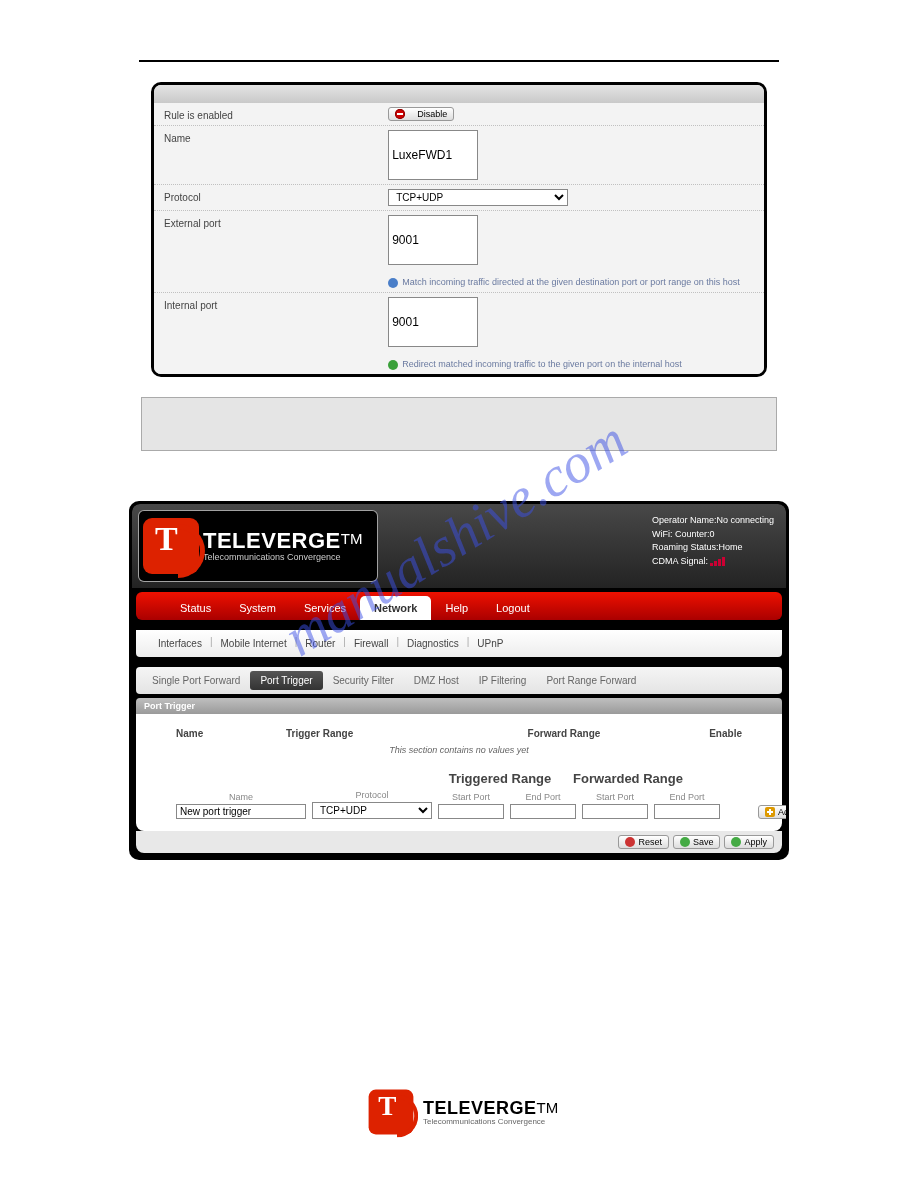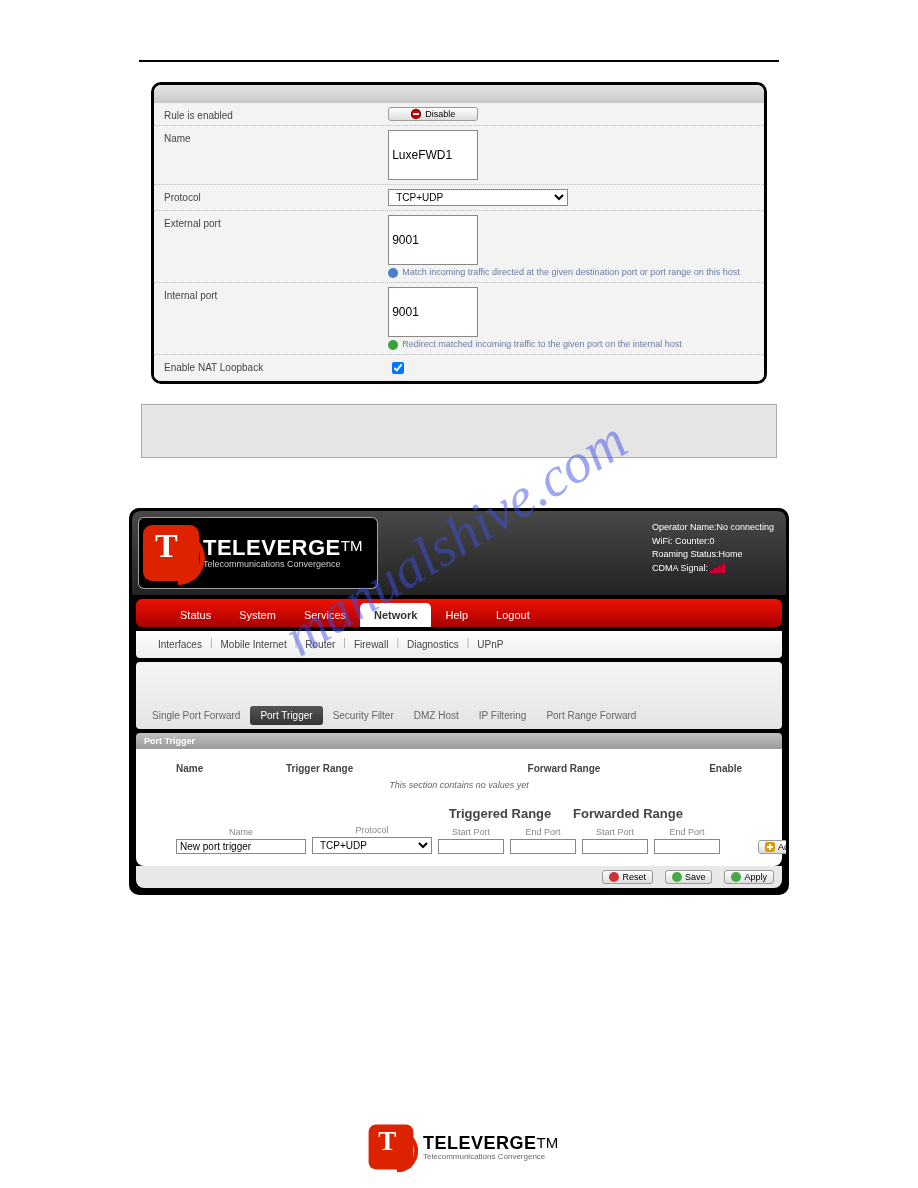--- a/index.html
+++ b/index.html
@@ -6,26 +6,26 @@
   body { margin: 0; font-family: Verdana, Arial, sans-serif; font-size: 10px; color: #333; background: #fff; }
   .page { width: 918px; margin: 0 auto; padding: 60px 0 40px; }
   .hr-top { width: 640px; margin: 0 auto 20px; border-top: 2px solid #000; }
   .panel1 { width: 616px; margin: 0 auto 20px; border: 3px solid #000; border-radius: 10px; background: #fff; overflow: hidden; }
   .panel1 .bar { height: 18px; background: linear-gradient(#e4e4e4,#c9c9c9); }
   .panel1 .body { background: #f3f3f3; }
   .row { display: flex; align-items: flex-start; padding: 4px 10px; border-top: 1px dotted #c0c0c0; }
   .row:first-child { border-top: none; }
   .fl { flex: 0 0 38%; color: #444; padding-top: 3px; }
   .fv { flex: 1; color: #333; }
-  .btn-disable { display: inline-flex; align-items: center; gap: 4px; border: 1px solid #999; background: linear-gradient(#fff,#ddd); border-radius: 3px; padding: 1px 22px; font-size: 9px; cursor: pointer; }
+  .btn-disable { display: inline-flex; align-items: center; gap: 12px; border: 1px solid #999; background: linear-gradient(#fff,#ddd); border-radius: 3px; padding: 1px 6px; font-size: 9px; cursor: pointer; }
   .ic-stop { display:inline-block; width:10px; height:10px; border-radius:50%; background:#c00; box-shadow:inset 0 0 0 1px #800; position:relative; }
   .ic-stop::after { content:""; position:absolute; top:4px; left:2px; width:6px; height:2px; background:#fff; }
   .txt { border:1px solid #888; background:#fff; padding:17px 3px; font-size:12px; width:90px; }
   .sel { border:1px solid #888; background:#fff; padding:1px 3px; font-size:10px; width:180px; }
-  .hint { font-size:9px; color:#6a7aa0; display:flex; gap:4px; margin-top:2px; }
+  .hint { font-size:9px; color:#6a7aa0; display:flex; gap:4px; margin-top:12px; }
   .ic-info { display:inline-block; width:10px; height:10px; border-radius:50%; background:#4a7ec8; position:relative; flex-shrink:0; margin-top:1px;}
   .ic-redir { display:inline-block; width:10px; height:10px; border-radius:50%; background:#3aa03a; position:relative; flex-shrink:0; margin-top:1px;}
   .chk { width:12px; height:12px; }
 
   .note-box { width: 636px; height:54px; margin: 20px auto 50px; border:1px solid #aaa; background:#e5e5e5; }
 
   .panel2 { width:660px; margin:0 auto; border-radius:10px; background:#000; padding:3px; }
   .panel2-inner { background:#000; border-radius:8px; overflow:hidden; }
   .hdr { display:flex; background:linear-gradient(#484848,#232323); border-radius:8px 8px 0 0; }
   .logo-wrap { padding:6px; }
@@ -42,27 +42,27 @@
   .sig span { position:absolute; bottom:0; width:3px; background:#c03; }
   .sig span:nth-child(1){left:0; height:3px;}
   .sig span:nth-child(2){left:4px; height:5px;}
   .sig span:nth-child(3){left:8px; height:7px;}
   .sig span:nth-child(4){left:12px; height:9px;}
 
   .nav-outer { background:linear-gradient(#e10,#a00); border-radius:6px; margin:4px; display:flex; padding:4px 30px 0; }
   .nav-outer a { color:#fff; font-size:11px; padding:6px 14px; text-decoration:none; border-radius:5px 5px 0 0; }
   .nav-outer a.on { background:#fff; color:#333; font-weight:bold; }
 
-  .subnav { background:linear-gradient(#fff,#ededed); margin:4px 4px; display:flex; padding:6px 14px; border-radius:0 0 4px 4px; font-size:10px; }
+  .subnav { background:linear-gradient(#fff,#ededed); margin:10px 4px; display:flex; padding:6px 14px; border-radius:0 0 4px 4px; font-size:10px; }
   .subnav a { color:#444; padding:2px 8px; text-decoration:none; }
   .subnav .sep { color:#aaa; }
   .subnav a.on { font-weight:normal; }
 
   .subnav2 { background:linear-gradient(#f5f5f5,#e4e4e4); margin:2px 4px 0; display:flex; padding:4px 6px; font-size:10px; border-radius:4px; }
-  .subnav2 a { color:#666; padding:4px 10px; text-decoration:none; border-radius:3px;margin-top:40px; }
+  .subnav2 a { color:#666; padding:4px 10px; text-decoration:none; border-radius:3px; }
   .subnav2 a.on { background:linear-gradient(#555,#333); color:#fff; }
 
   .sect-title { background:linear-gradient(#bfbfbf,#9a9a9a); color:#fff; font-size:9px; font-weight:bold; padding:3px 8px; margin:4px 4px 0; border-radius:4px 4px 0 0; }
   .sect-body { background:#fff; margin:0 4px; border-radius:0 0 8px 8px; padding:14px 40px 12px; }
   .tbl-head { display:flex; font-weight:bold; font-size:10px; color:#444; margin-bottom:6px; }
   .th1{flex:0 0 110px;} .th2{flex:0 0 160px;} .th3{flex:1; text-align:center;} .th4{flex:0 0 60px; text-align:right;}
   .empty { text-align:center; font-style:italic; color:#666; font-size:9px; margin:6px 0 16px; }
   .ranges-hd { display:flex; gap:0; font-size:13px; font-weight:bold; color:#444; }
   .ranges-hd .sp{flex:0 0 260px;} .ranges-hd .r1,.ranges-hd .r2{flex:1; text-align:center;}
   .add-row { display:flex; gap:0; align-items:flex-end; margin-top:4px; font-size:9px; color:#888; }
@@ -70,21 +70,21 @@
   .col-name{flex:0 0 130px;} .col-proto{flex:0 0 120px; margin-left:6px;} .col-port{flex:0 0 66px; margin-left:6px;} .col-btn{flex:0 0 50px; margin-left:10px;padding-left:28px;}
   .txt-sm{border:1px solid #888; width:100%; padding:1px 3px; font-size:10px; background:#fff;}
   .btn-sm{border:1px solid #999; background:linear-gradient(#fff,#ddd); border-radius:3px; padding:1px 6px; font-size:9px; cursor:pointer; display:inline-flex; align-items:center; gap:3px;}
   .ic-add{width:10px;height:10px;background:#d90;border-radius:2px;position:relative;display:inline-block;}
   .ic-add::before,.ic-add::after{content:"";position:absolute;background:#fff;}
   .ic-add::before{top:4px;left:2px;width:6px;height:2px;}
   .ic-add::after{top:2px;left:4px;width:2px;height:6px;}
   .ic-reset{width:10px;height:10px;border-radius:50%;background:#c33;display:inline-block;position:relative;}
   .ic-save{width:10px;height:10px;border-radius:50%;background:#4a4;display:inline-block;}
   .ic-apply{width:10px;height:10px;border-radius:50%;background:#4a4;display:inline-block;}
-  .btnbar { display:flex; justify-content:flex-end; gap:12px; background:#e8e8e8; margin:0 4px 4px; padding:4px 8px; border-radius:0 0 8px 8px; }
+  .btnbar { display:flex; justify-content:flex-end; gap:4px; background:#e8e8e8; margin:0 4px 4px; padding:4px 8px; border-radius:0 0 8px 8px; }
 
   .wm { position:absolute; pointer-events:none; font:italic 56px/1 "Comic Sans MS",cursive; color:rgba(60,80,230,0.5); transform:rotate(-32deg); }
 
   .footer-logo { width:200px; margin:220px auto 0; display:flex; align-items:center; }
   .footer-logo .t-mark { transform:scale(.8); }
   .footer-logo .logo-text { color:#000; }
   .footer-logo .logo-main { font-size:18px; }
   .footer-logo .logo-sub { color:#666; font-size:8px;}
 </style>
 </head>
@@ -129,24 +129,20 @@
     </div>
     <div class="row">
       <div class="fl">Internal port</div>
       <div class="fv">
         <input class="txt" value="9001" style="">
         <div class="hint">
               <span class="ic-redir"></span>
               <span>Redirect matched incoming traffic to the given port on the internal host</span>
             </div>
       </div>
-    </div>
-    <div class="row">
-      <div class="fl">Enable NAT Loopback</div>
-      <div class="fv"><input type="checkbox" class="chk" checked="" style=""></div>
     </div>
   </div>
 </div>
 
 <div class="note-box"></div>
 
 <div class="panel2">
   <div class="panel2-inner">
     <div class="hdr">
       <div class="logo-wrap">

